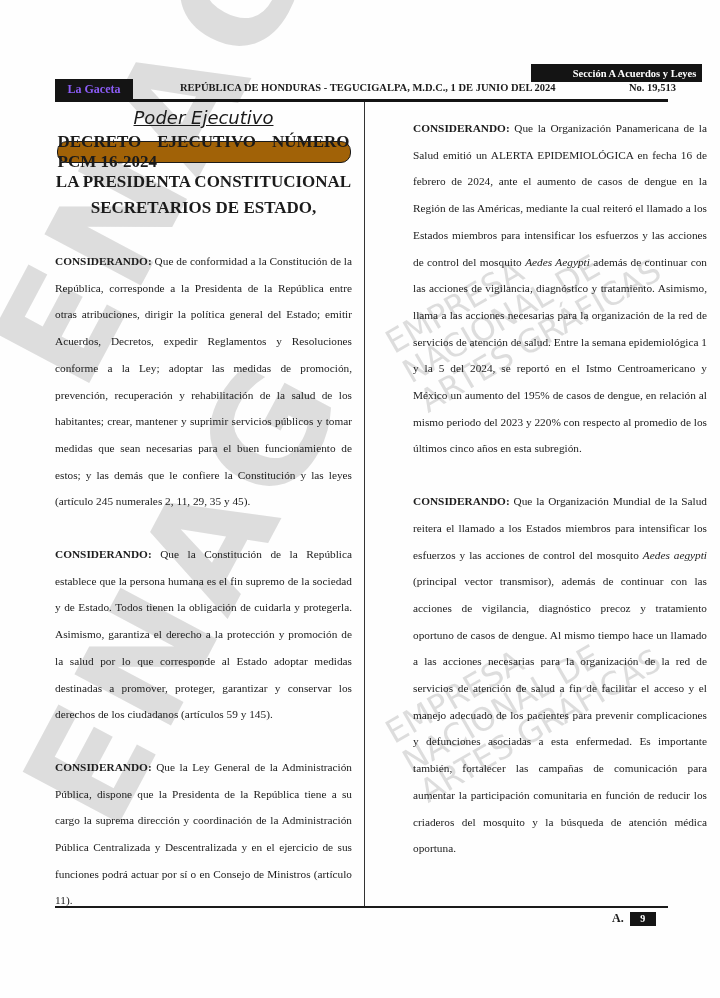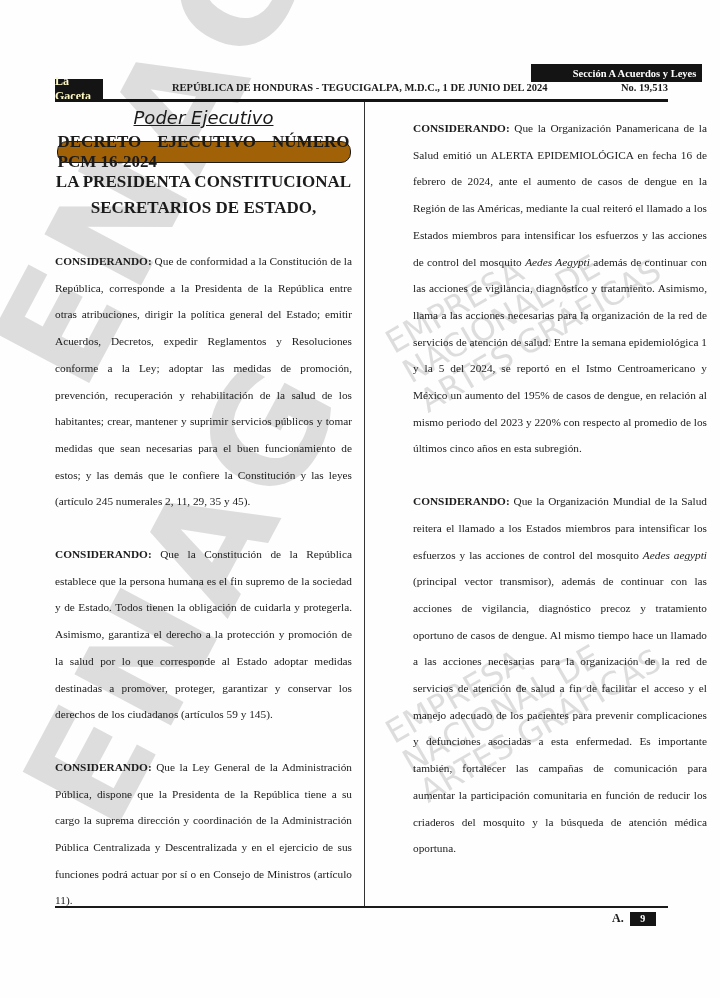--- a/index.html
+++ b/index.html
@@ -1,21 +1,21 @@
 <!DOCTYPE html>
 <html><head>
 <meta charset="utf-8">
 <style>
   html,body{margin:0;padding:0;}
   body{width:720px;height:998px;background:#fdfdfd;position:relative;overflow:hidden;font-family:"Liberation Serif","DejaVu Serif",serif;color:#1b1b1b;}
   .page{position:absolute;left:0;top:0;width:720px;height:998px;background:#fefefe;}
   .section-tab{position:absolute;left:531px;top:64px;width:135px;height:18px;background:#141414;color:#fff;font-size:10.5px;font-weight:bold;display:flex;align-items:center;justify-content:center;padding-left:36px;}
   .header-rule{position:absolute;left:55px;top:99px;width:613px;height:3px;background:#141414;}
-  .gaceta-tab{position:absolute;left:55px;top:79px;width:48px;height:20px;background:#141414;color:#fef9c3;font-size:12px;font-weight:bold;display:flex;align-items:center;justify-content:center;}
-  .header-line{position:absolute;left:128px;top:82px;width:540px;height:16px;font-size:10.5px;font-weight:bold;display:flex;justify-content:space-between;}
+  .gaceta-tab{position:absolute;left:55px;top:79px;width:78px;height:20px;background:#141414;color:#8b5cf6;font-size:12px;font-weight:bold;display:flex;align-items:center;justify-content:center;}
+  .header-line{position:absolute;left:136px;top:82px;width:540px;height:16px;font-size:10.5px;font-weight:bold;display:flex;justify-content:space-between;}
   .header-line .title{padding-left:44px;}
   .col-divider{position:absolute;left:364px;top:102px;width:1px;height:804px;background:#333;}
   .bottom-rule{position:absolute;left:55px;top:906px;width:613px;height:2px;background:#1a1a1a;}
   .page-num{position:absolute;left:612px;top:911px;display:flex;align-items:center;gap:6px;font-size:12px;font-weight:bold;}
   .page-num .box{width:26px;height:14px;background:#141414;color:#fff;display:flex;align-items:center;justify-content:center;font-size:10px;}
   .col{position:absolute;font-size:11.3px;line-height:26.7px;text-align:justify;}
   .col-left{left:55px;top:105px;width:297px;}
   .col-right{left:372px;top:115px;width:294px;margin-left:41px;}
   .poder{font-family:"DejaVu Sans",sans-serif;font-style:italic;font-weight:normal;font-size:18px;text-decoration:underline;text-align:center;line-height:26px;margin-top:0;}
   .decreto{margin:10px auto 0 auto;width:292px;height:20px;border:1.5px solid #1a1a1a;border-radius:10px;background:#a16207;font-size:17px;font-weight:bold;display:flex;align-items:center;justify-content:center;line-height:20px;}

